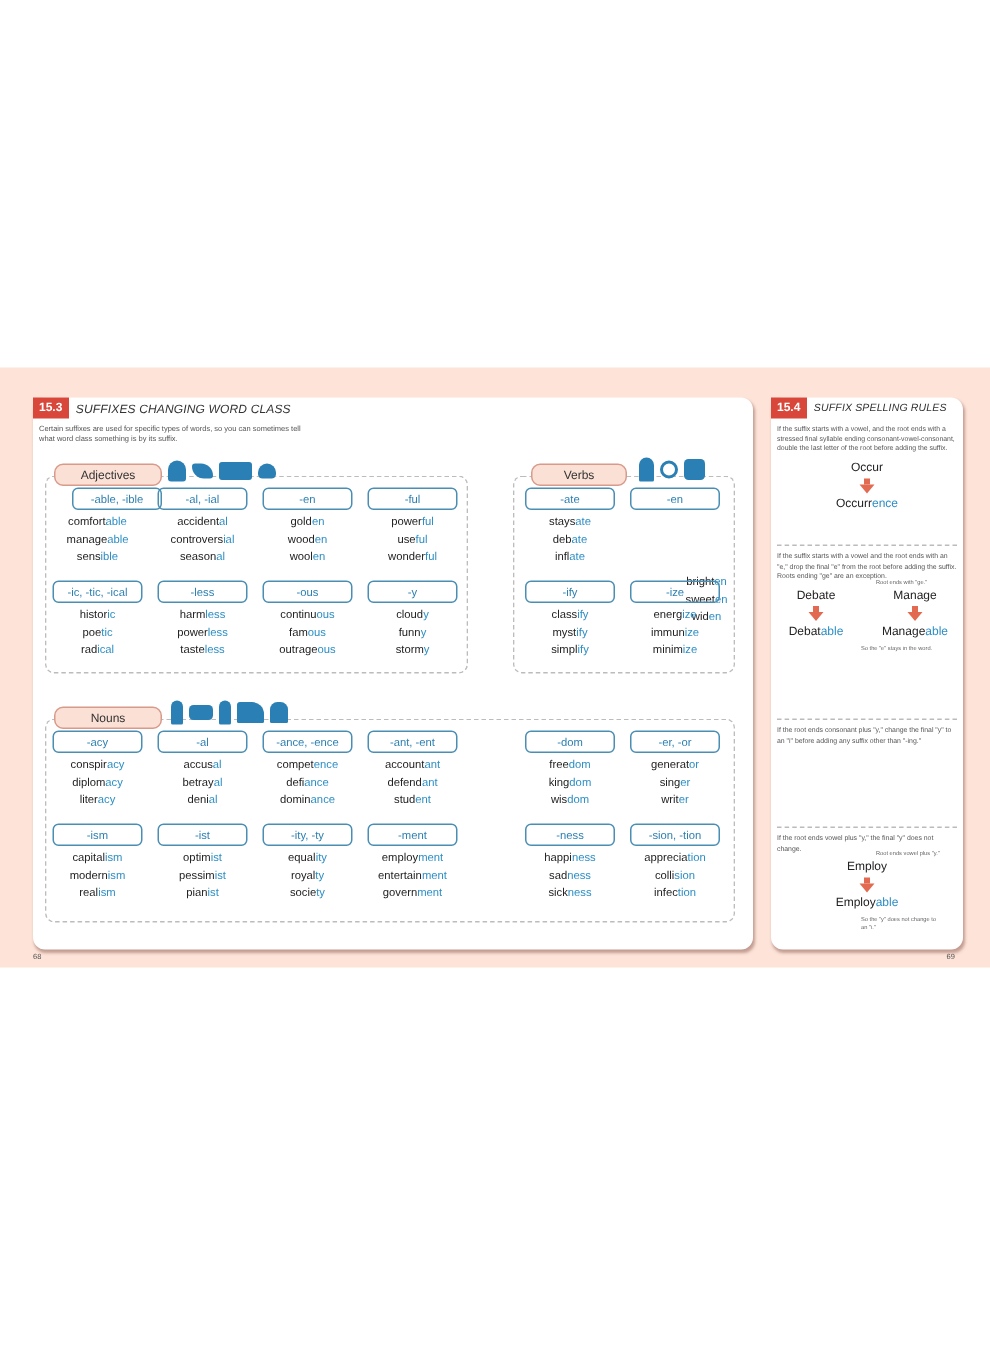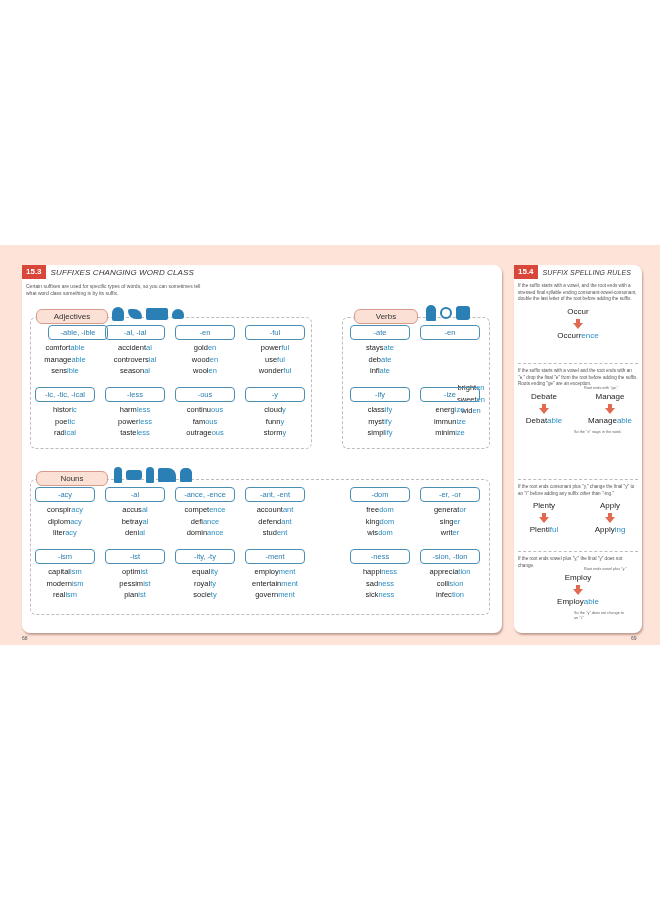--- a/index.html
+++ b/index.html
@@ -255,30 +255,20 @@
             <div class="arrow-stem" style="left: 94px; top: 16px;"></div>
             <div class="arrow" style="left: 91px; top: 20px;"></div>
             <div class="demo" style="left: 62px; width: 68px; top: 28px;"><span>Manage</span><span class="hl">able</span></div>
             <div class="note" style="left: 70px; top: -2px; width: 50px;">Root ends with "ge."</div>
             <div class="note" style="left: 60px; top: 42px; width: 50px;">So the "e" stays in the word.</div>
           </div>
         </div>
         <div style="position: absolute; left: 0px; top: 214px; width: 128px;">
           <div class="rule-sep" style="margin: 0px 4px 4px;"></div>
           <div class="rule-text">If the root ends consonant plus "y," change the final "y" to an "i" before adding any suffix other than "-ing."</div>
-          <div style="position: relative; height: 50px;">
-            <div class="demo" style="left: 0px; width: 60px; top: 4px;">Plenty</div>
-            <div class="arrow-stem" style="left: 28px; top: 16px;"></div>
-            <div class="arrow" style="left: 25px; top: 20px;"></div>
-            <div class="demo" style="left: -4px; width: 68px; top: 28px;"><span>Plenti</span><span class="hl">ful</span></div>
-            <div class="demo" style="left: 66px; width: 60px; top: 4px;">Apply</div>
-            <div class="arrow-stem" style="left: 94px; top: 16px;"></div>
-            <div class="arrow" style="left: 91px; top: 20px;"></div>
-            <div class="demo" style="left: 62px; width: 68px; top: 28px;"><span>Apply</span><span class="hl">ing</span></div>
-          </div>
         </div>
         <div style="position: absolute; left: 0px; top: 286px; width: 128px;">
           <div class="rule-sep" style="margin: 0px 4px 4px;"></div>
           <div class="rule-text">If the root ends vowel plus "y," the final "y" does not change.</div>
           <div style="position: relative; height: 50px;">
             <div class="demo" style="left: 34px; width: 60px; top: 4px;">Employ</div>
             <div class="arrow-stem" style="left: 62px; top: 16px;"></div>
             <div class="arrow" style="left: 59px; top: 20px;"></div>
             <div class="demo" style="left: 30px; width: 68px; top: 28px;"><span>Employ</span><span class="hl">able</span></div>
             <div class="note" style="left: 70px; top: -2px; width: 50px;">Root ends vowel plus "y."</div>

